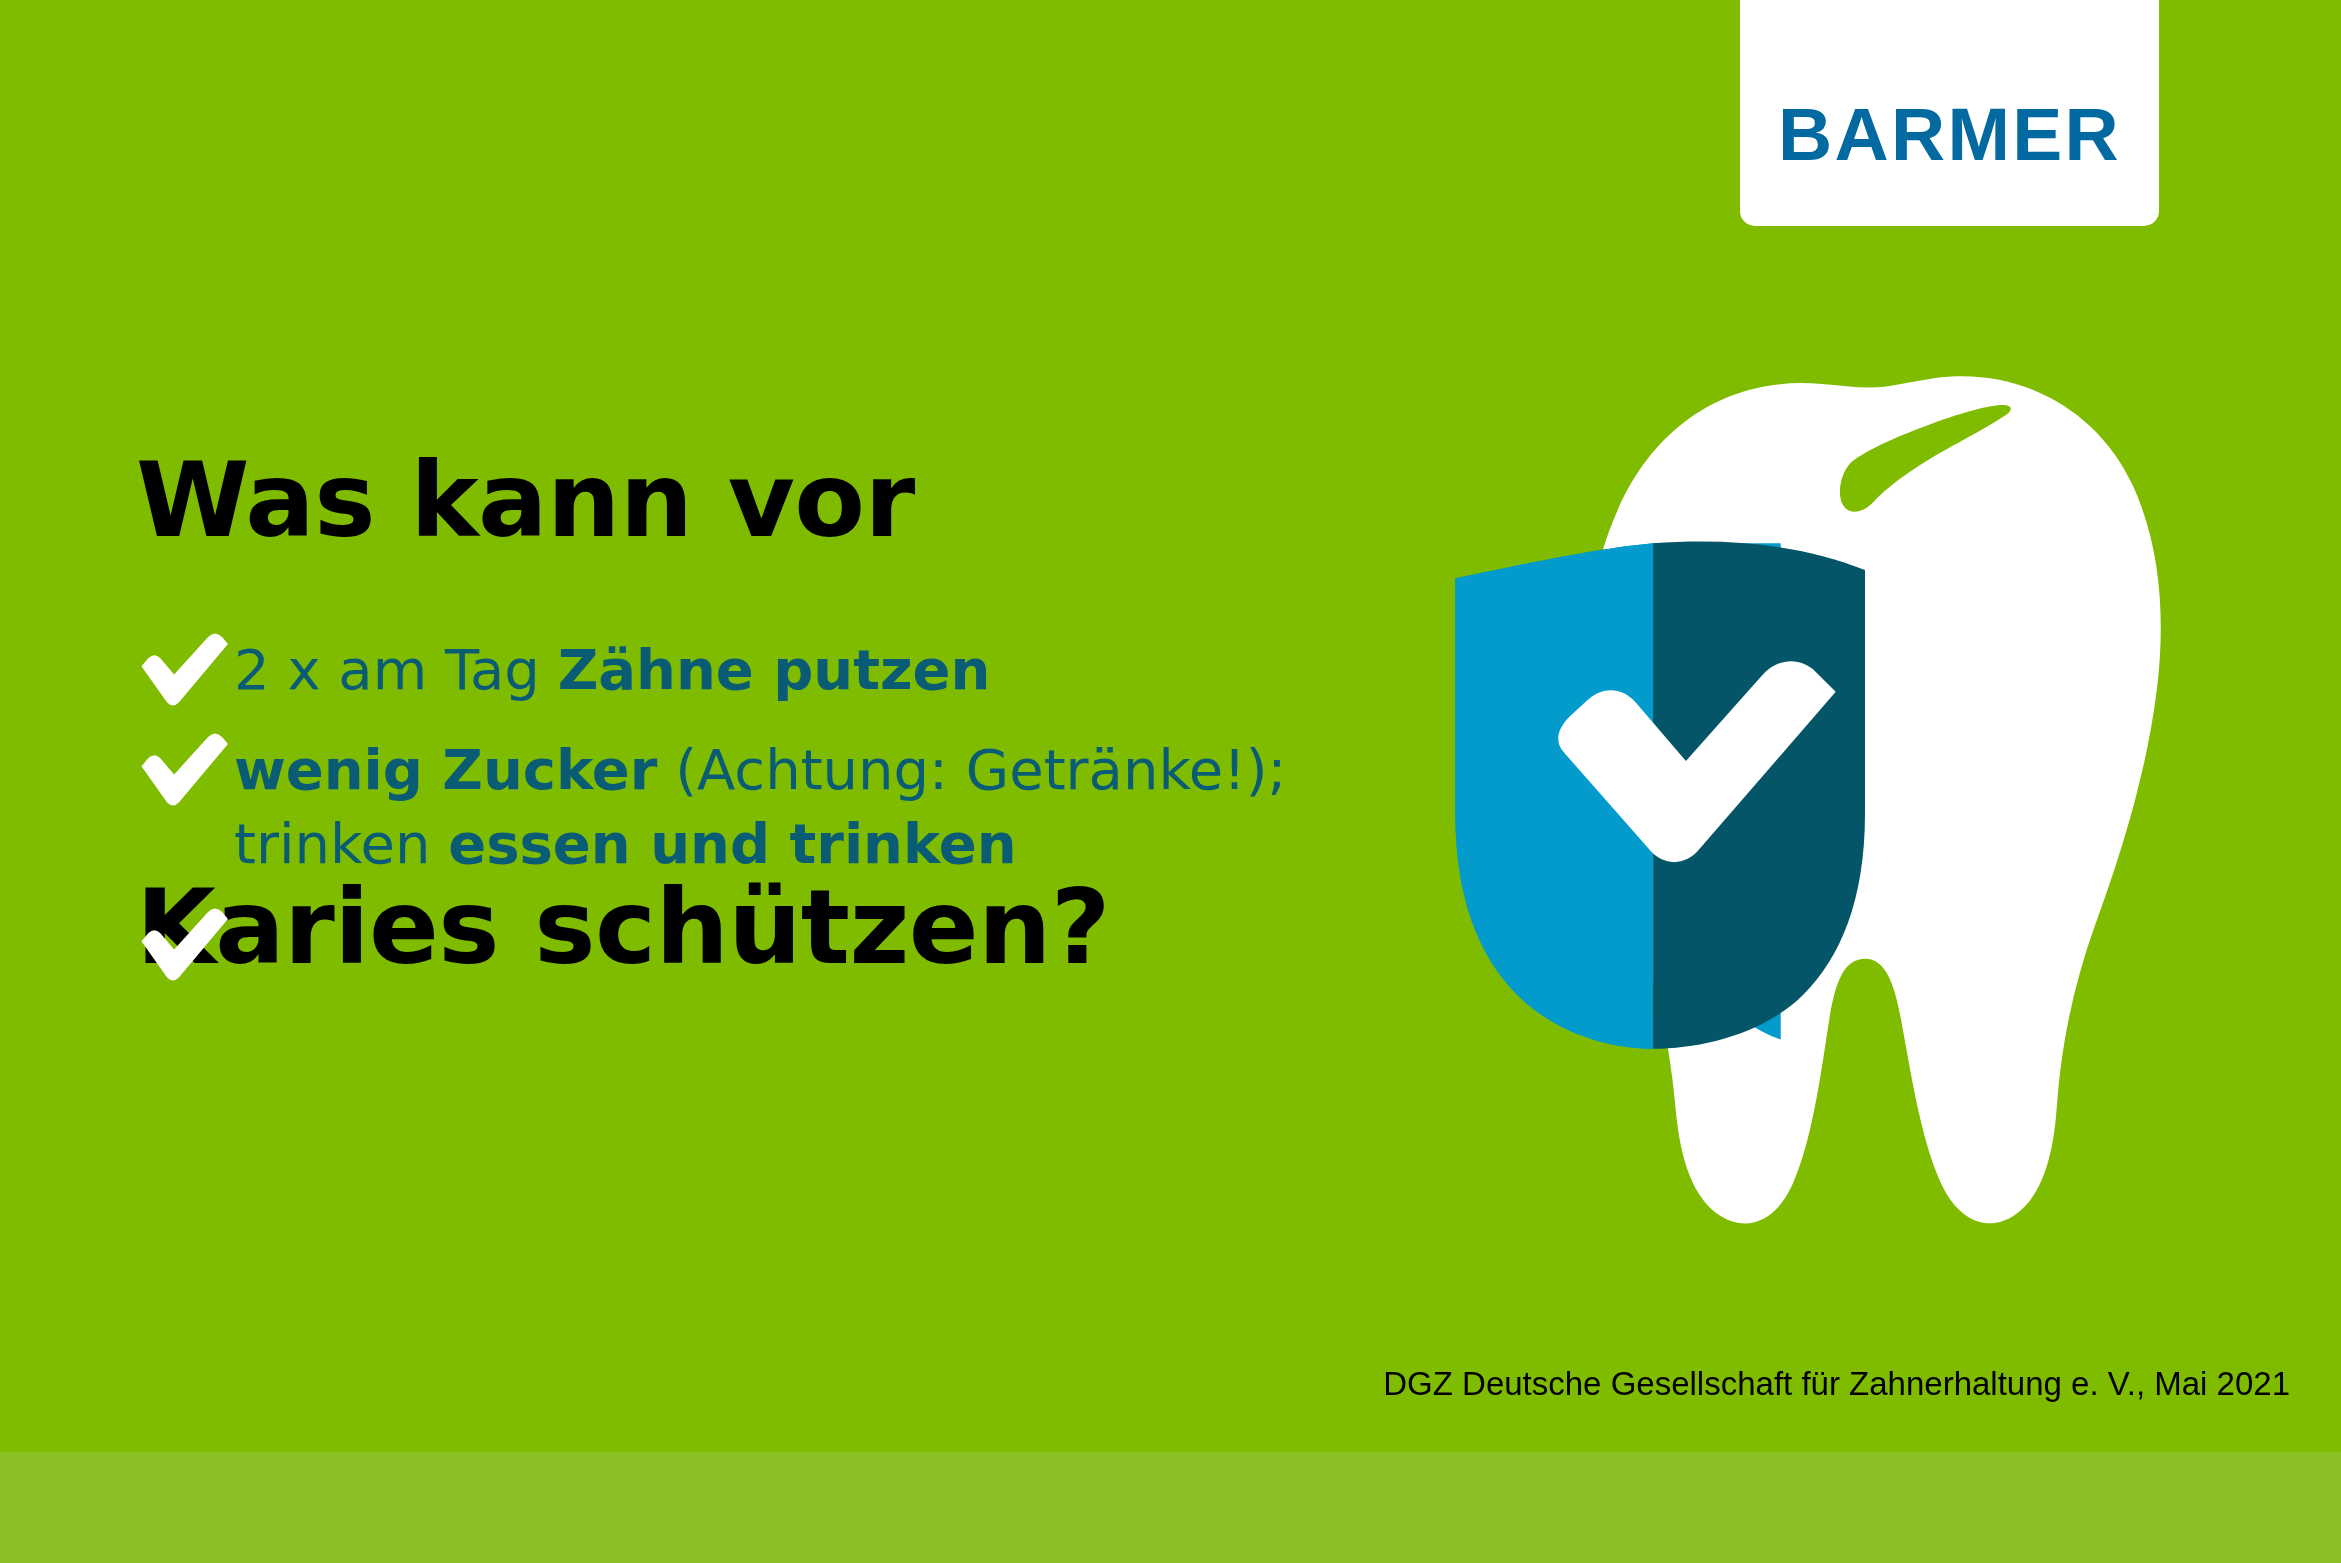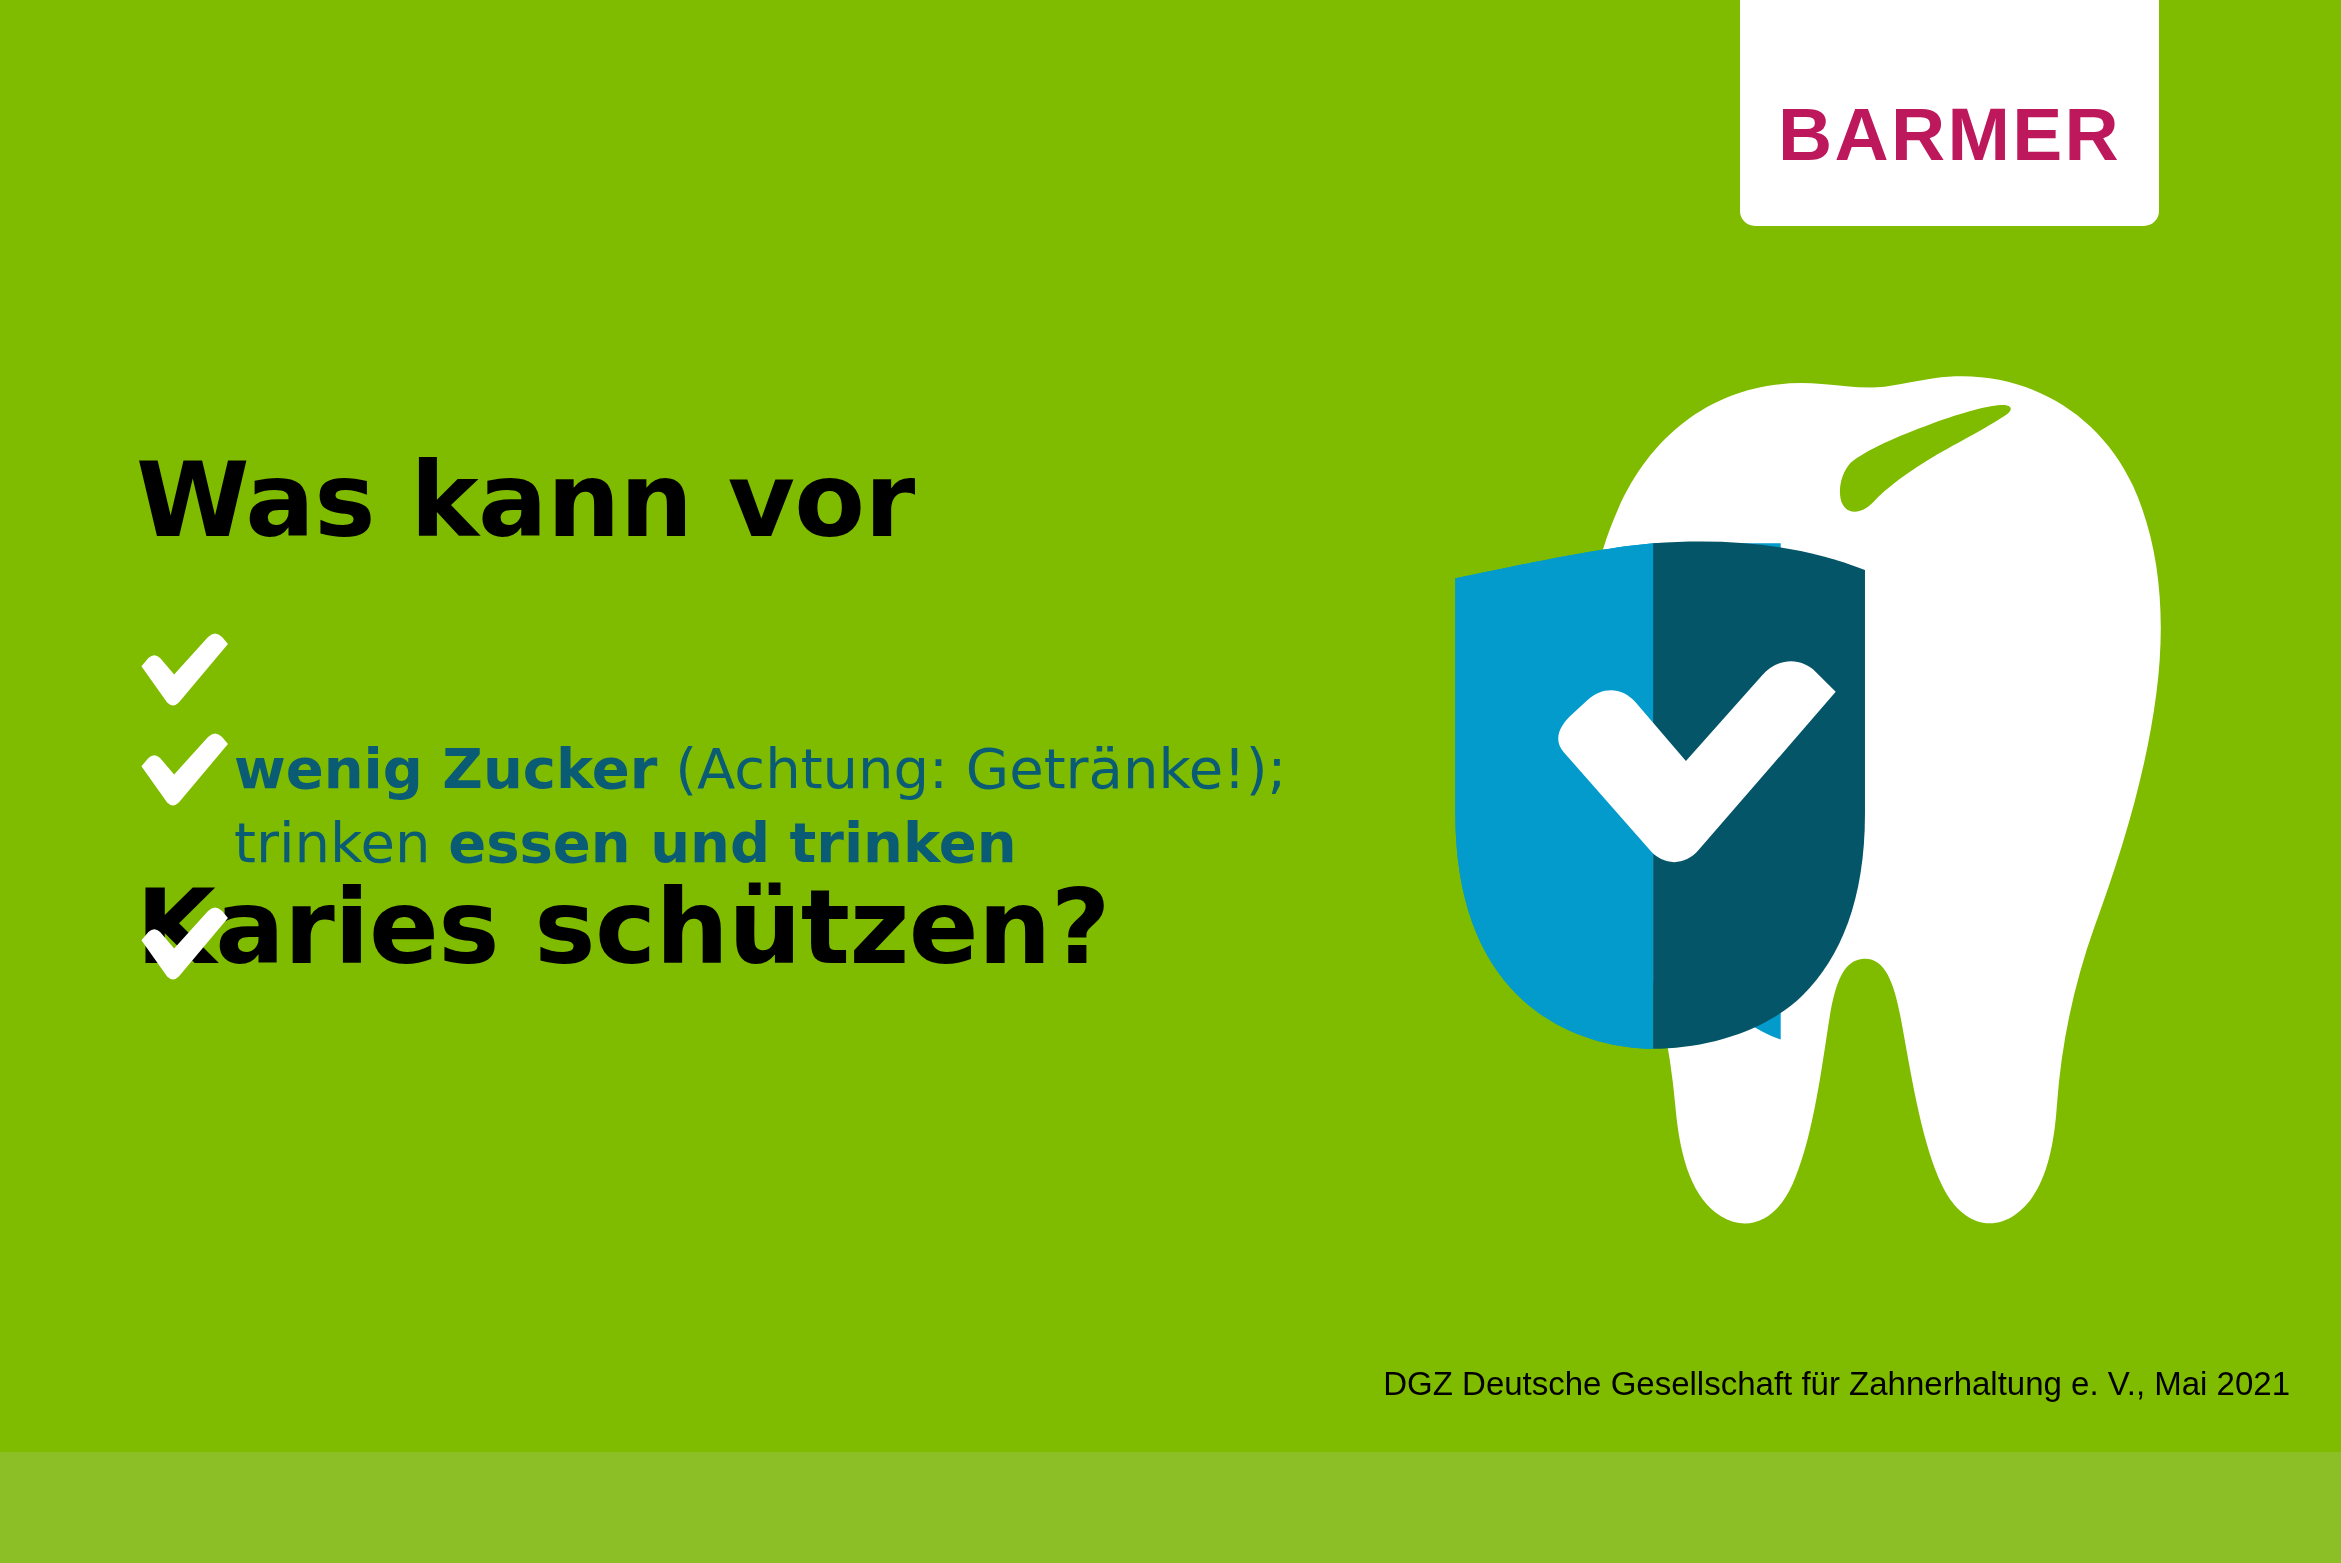--- a/index.html
+++ b/index.html
@@ -33,21 +33,21 @@
     height: 249px;
     background: #ffffff;
     border-radius: 0 0 15px 15px;
     display: flex;
     align-items: flex-end;
     justify-content: center;
     padding-bottom: 54px;
     box-sizing: border-box;
   }
   #logo-plate .wordmark {
-    color: #be185d;
+    color: #0369a1;
     font-size: 75px;
     font-weight: bold;
     letter-spacing: 2.3px;
     line-height: 1;
     font-family: "Liberation Sans", sans-serif;
   }
   
   #headline {
     position: absolute;
     left: 136px;
@@ -125,20 +125,23 @@
     <span class="hl-line">Karies schützen?</span>
   </div>
 
   <div id="bullets">
 
     <div class="bullet-row">
       <span class="check-icon">
         <svg viewBox="0 0 172 130" width="101" height="76" aria-hidden="true">
           <path d="M14 62 L26 48 Q36 38 46 48 L70 76 L128 12 Q140 0 152 12 L162 24 L78 124 Q68 134 58 124 Z" fill="#ffffff"></path>
         </svg>
+      </span>
+      <span class="bullet-text">
+        <span class="r">2 x am Tag </span><span class="b">Zähne putzen</span>
       </span>
     </div>
 
     <div class="bullet-row">
       <span class="check-icon">
         <svg viewBox="0 0 172 130" width="101" height="76" aria-hidden="true">
           <path d="M14 62 L26 48 Q36 38 46 48 L70 76 L128 12 Q140 0 152 12 L162 24 L78 124 Q68 134 58 124 Z" fill="#ffffff"></path>
         </svg>
       </span>
       <span class="bullet-text">

